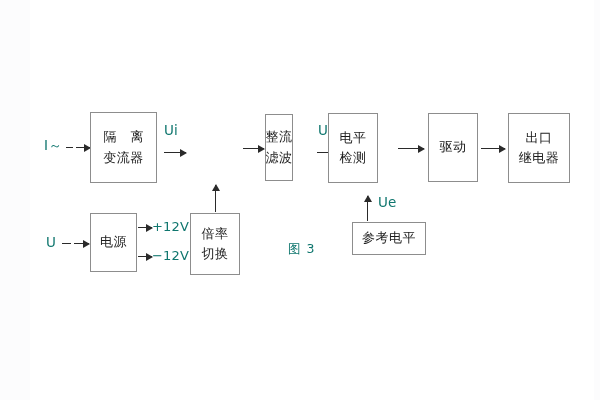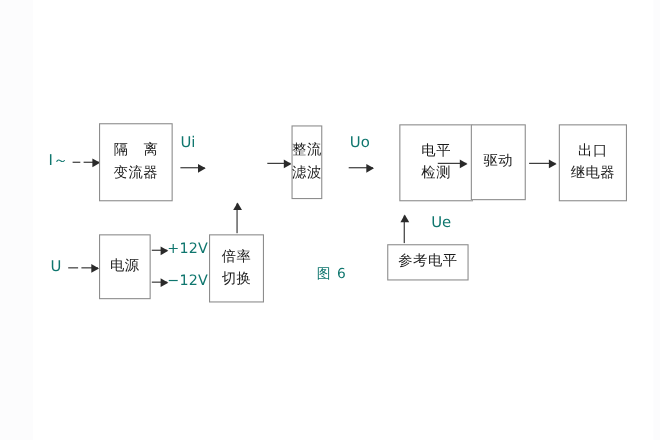--- a/index.html
+++ b/index.html
@@ -121,21 +121,21 @@
   <div class="arrow-h" style="left:243px; top:148px; width:21px;"></div>
 
   <div class="box" style="left:265px; top:114px; width:28px; height:67px;">
     <span class="ln">整流</span>
     <span class="ln">滤波</span>
   </div>
 
   <div class="label sig" style="left:318px; top:122px;">Uo</div>
   <div class="arrow-h" style="left:317px; top:152px; width:22px;"></div>
 
-  <div class="box" style="left:363px; top:113px; width:67px; height:70px;">
+  <div class="box" style="left:328px; top:113px; width:50px; height:70px;">
     <span class="ln">电平</span>
     <span class="ln">检测</span>
   </div>
 
   <div class="arrow-h" style="left:398px; top:148px; width:26px;"></div>
 
   <div class="box" style="left:428px; top:113px; width:50px; height:69px;">
     <span class="ln">驱动</span>
   </div>
 
@@ -165,17 +165,17 @@
     <span class="ln">切换</span>
   </div>
 
   <div class="arrow-v" style="left:215px; top:185px; height:27px;"></div>
 
   <div class="box" style="left:352px; top:222px; width:74px; height:33px;">
     <span class="ln">参考电平</span>
   </div>
 
   <div class="arrow-v" style="left:367px; top:196px; height:25px;"></div>
-  <div class="label sig" style="left:392px; top:194px;">Ue</div>
+  <div class="label sig" style="left:378px; top:194px;">Ue</div>
 
-  <div class="label caption" style="left:288px; top:241px;">图 6</div>
+  <div class="label caption" style="left:288px; top:241px;">图 3</div>
 
 </div>
 
 </body></html>

